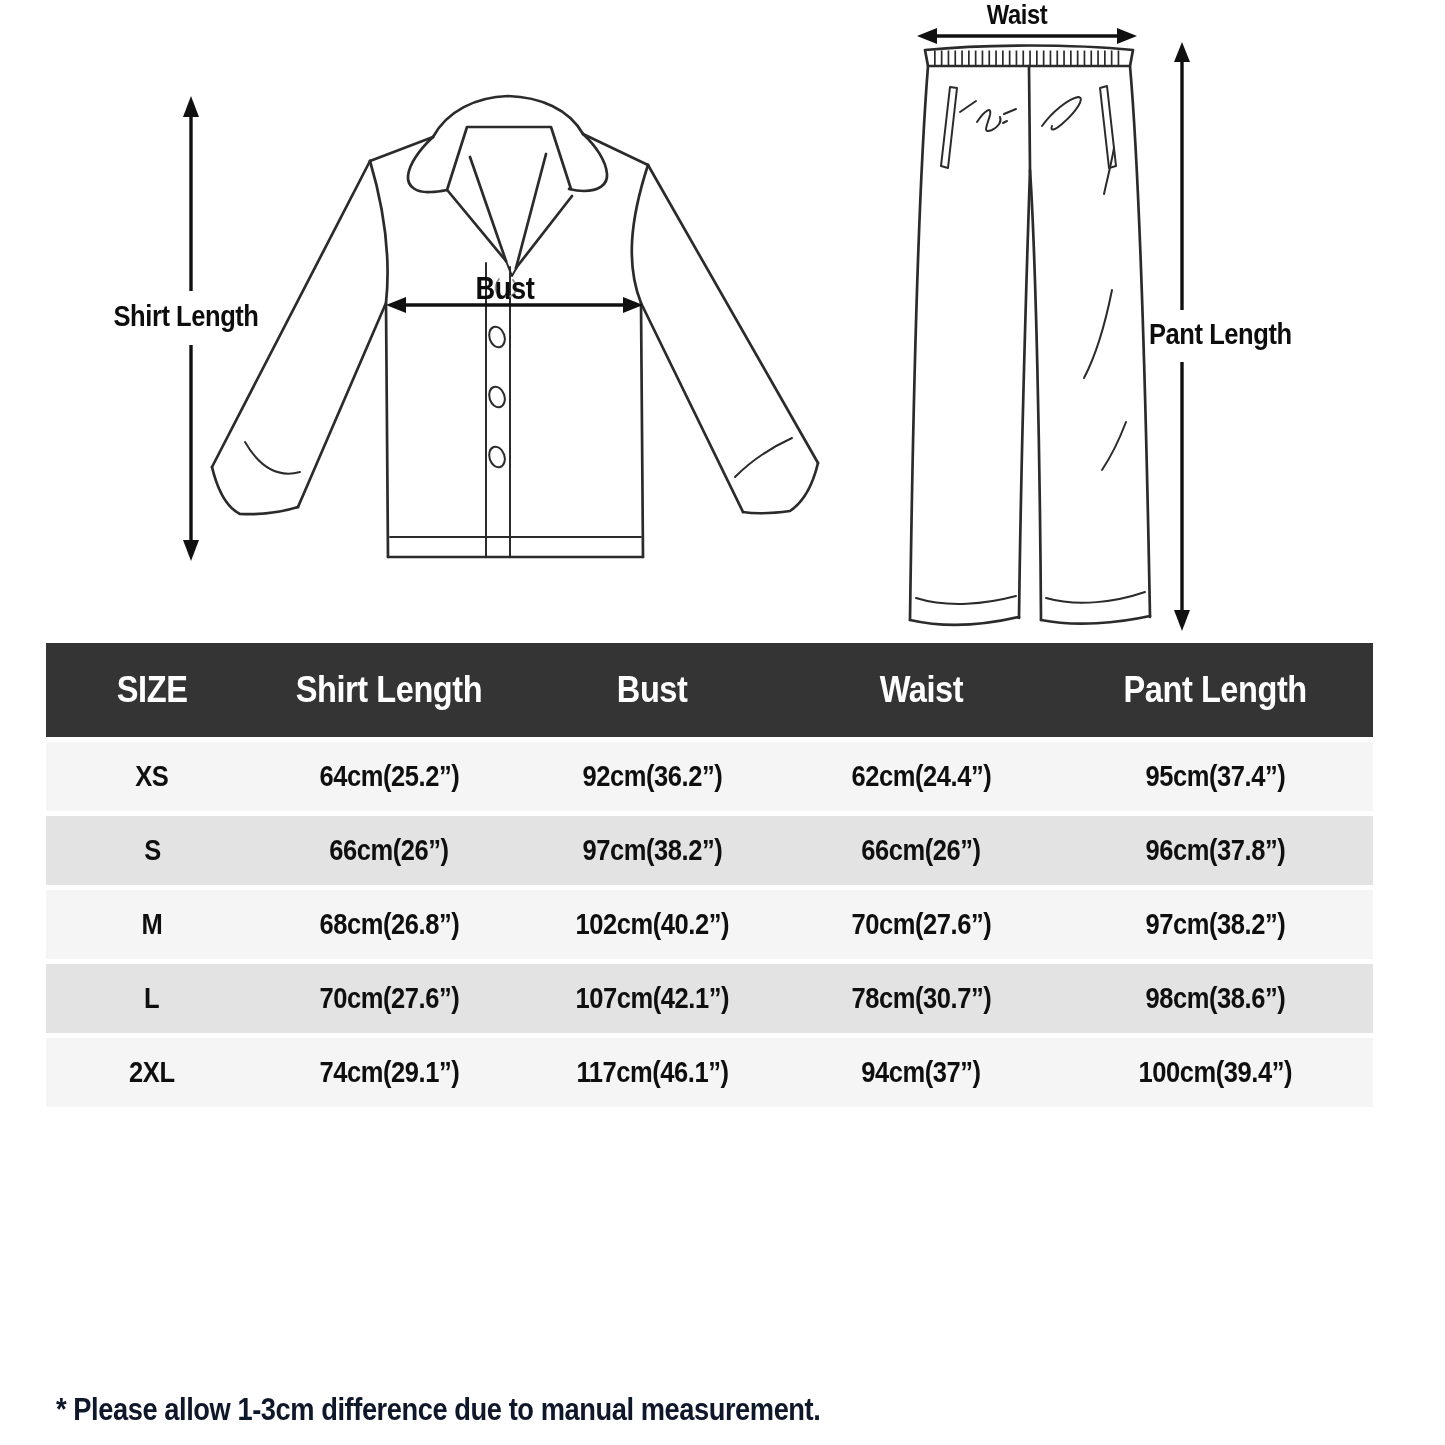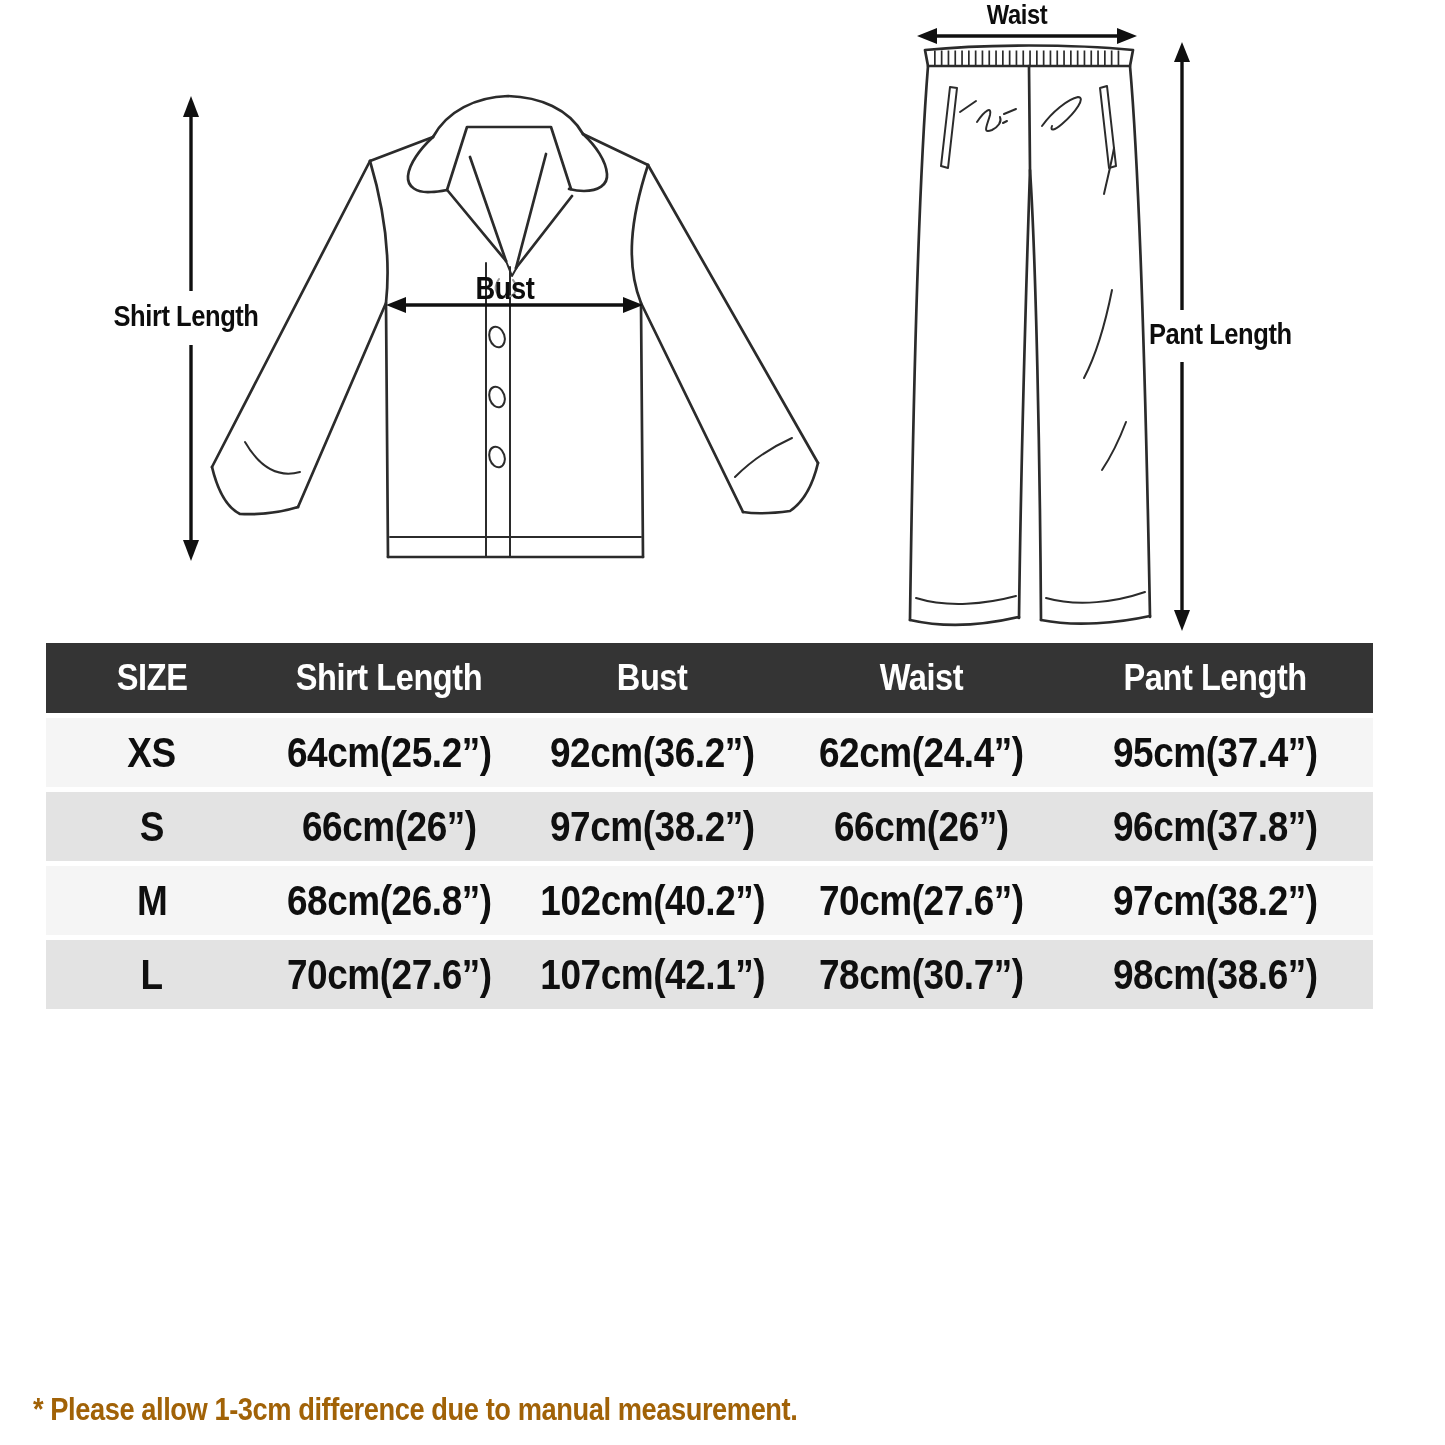--- a/index.html
+++ b/index.html
@@ -19,27 +19,27 @@
   
   .lbl{position:absolute;font-weight:bold;color:#0d0d0d;white-space:nowrap;line-height:1.1;}
   .lbl.center{transform:translateX(-50%);}
   .cond{display:inline-block;transform:scaleX(0.88);transform-origin:center center;letter-spacing:-0.5px;}
   .lbl-left .cond{transform-origin:left center;}
 
   
   .size-table{position:absolute;top:643px;left:46px;width:1327px;border-collapse:collapse;table-layout:fixed;}
   .size-table tr{border-bottom:5px solid #ffffff;}
   .size-table th{background:var(--header-bg,#343434);color:var(--header-text,#ffffff);
-    height:62px;font-size:37px;font-weight:bold;text-align:center;padding:4px;}
-  .size-table td{height:69px;font-size:42px;font-weight:bold;color:var(--text,#0f0f0f);
+    height:62px;font-size:37px;font-weight:bold;text-align:center;padding:16px;}
+  .size-table td{height:69px;font-size:29px;font-weight:bold;color:var(--text,#0f0f0f);
     text-align:center;padding:0;}
   .size-table tbody tr:nth-child(odd) td{background:var(--row-light,#f5f5f5);}
   .size-table tbody tr:nth-child(even) td{background:var(--row-dark,#e3e3e3);}
 
-  .footnote{position:absolute;top:1392px;left:33px;font-size:31px;font-weight:bold;color:#a16207;white-space:nowrap;}
+  .footnote{position:absolute;top:1392px;left:56px;font-size:31px;font-weight:bold;color:#0f172a;white-space:nowrap;}
   .footnote .cond{transform-origin:left center;}
 </style>
 </head>
 <body>
 
 <div class="page">
 
   <svg width="1445" height="645" viewBox="0 0 1445 645" style="position:absolute;top:0;left:0;">
 
     <g>
@@ -185,20 +185,27 @@
           <td><span class="cond">70cm(27.6”)</span></td>
           <td><span class="cond">97cm(38.2”)</span></td>
         </tr>
         <tr>
           <td><span class="cond">L</span></td>
           <td><span class="cond">70cm(27.6”)</span></td>
           <td><span class="cond">107cm(42.1”)</span></td>
           <td><span class="cond">78cm(30.7”)</span></td>
           <td><span class="cond">98cm(38.6”)</span></td>
         </tr>
+        <tr>
+          <td><span class="cond">2XL</span></td>
+          <td><span class="cond">74cm(29.1”)</span></td>
+          <td><span class="cond">117cm(46.1”)</span></td>
+          <td><span class="cond">94cm(37”)</span></td>
+          <td><span class="cond">100cm(39.4”)</span></td>
+        </tr>
       </tbody>
   </table>
 
   <div class="footnote">
     <span class="cond">* Please allow 1-3cm difference due to manual measurement.</span>
   </div>
 
 </div>
 
 </body></html>

